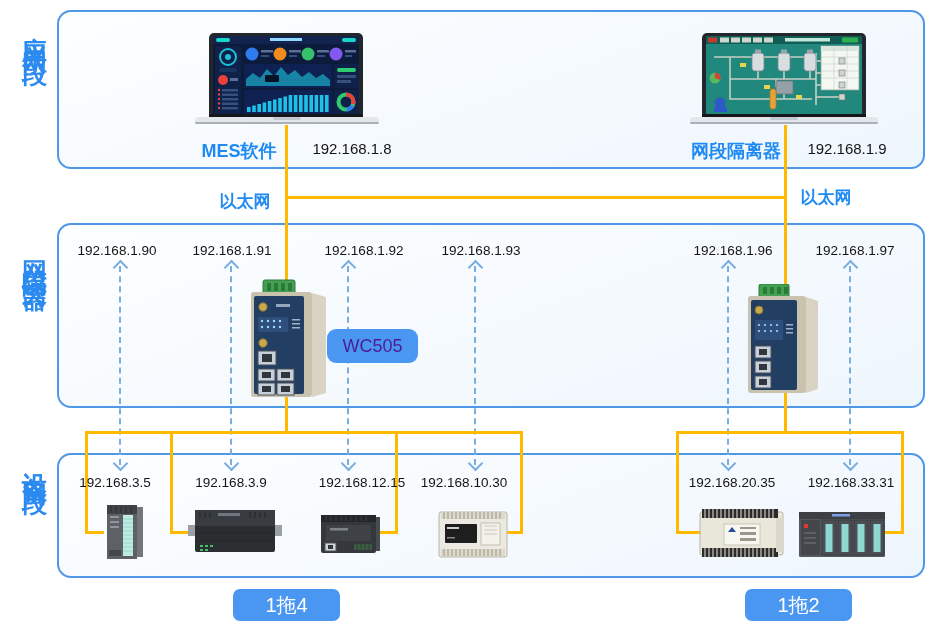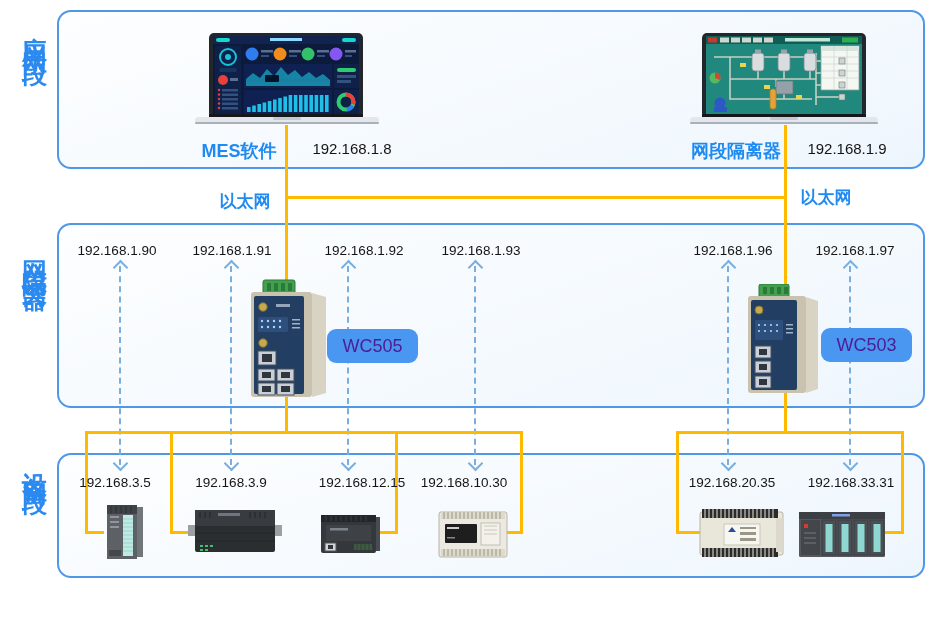--- a/index.html
+++ b/index.html
@@ -345,21 +345,20 @@
           <rect x="15" y="80" width="8" height="6"></rect>
           <rect x="15" y="95" width="8" height="6"></rect>
       </g>
       <g fill="#9fb3cc">
         <rect x="42" y="40" width="7" height="1.5"></rect>
           <rect x="42" y="44" width="7" height="1.5"></rect>
           <rect x="42" y="48" width="7" height="1.5"></rect>
       </g>
     </svg>
   </div>
-  <div class="badge" style="left:821px;top:328px">WC503</div>
 
   <div class="ip" style="left:115px;top:475px">192.168.3.5</div>
   <div class="ip" style="left:231px;top:475px">192.168.3.9</div>
   <div class="ip" style="left:362px;top:475px">192.168.12.15</div>
   <div class="ip" style="left:464px;top:475px">192.168.10.30</div>
   <div class="ip" style="left:732px;top:475px">192.168.20.35</div>
   <div class="ip" style="left:851px;top:475px">192.168.33.31</div>
 
   <div class="imgbox" style="left:100px;top:502px">
     <svg width="48" height="60" viewBox="0 0 48 60">
@@ -575,14 +574,16 @@
       </g>
       <g fill="#8fd8d2">
         <rect x="27.5" y="15" width="7" height="28"></rect>
           <rect x="43.5" y="15" width="7" height="28"></rect>
         <rect x="59.5" y="15" width="7" height="28"></rect>
           <rect x="75.5" y="15" width="7" height="28"></rect>
       </g>
     </svg>
   </div>
 
+  <div class="btn" style="left:233px;top:589px">1拖4</div>
+  <div class="btn" style="left:745px;top:589px">1拖2</div>
 
 </div>
 
 </body></html>

